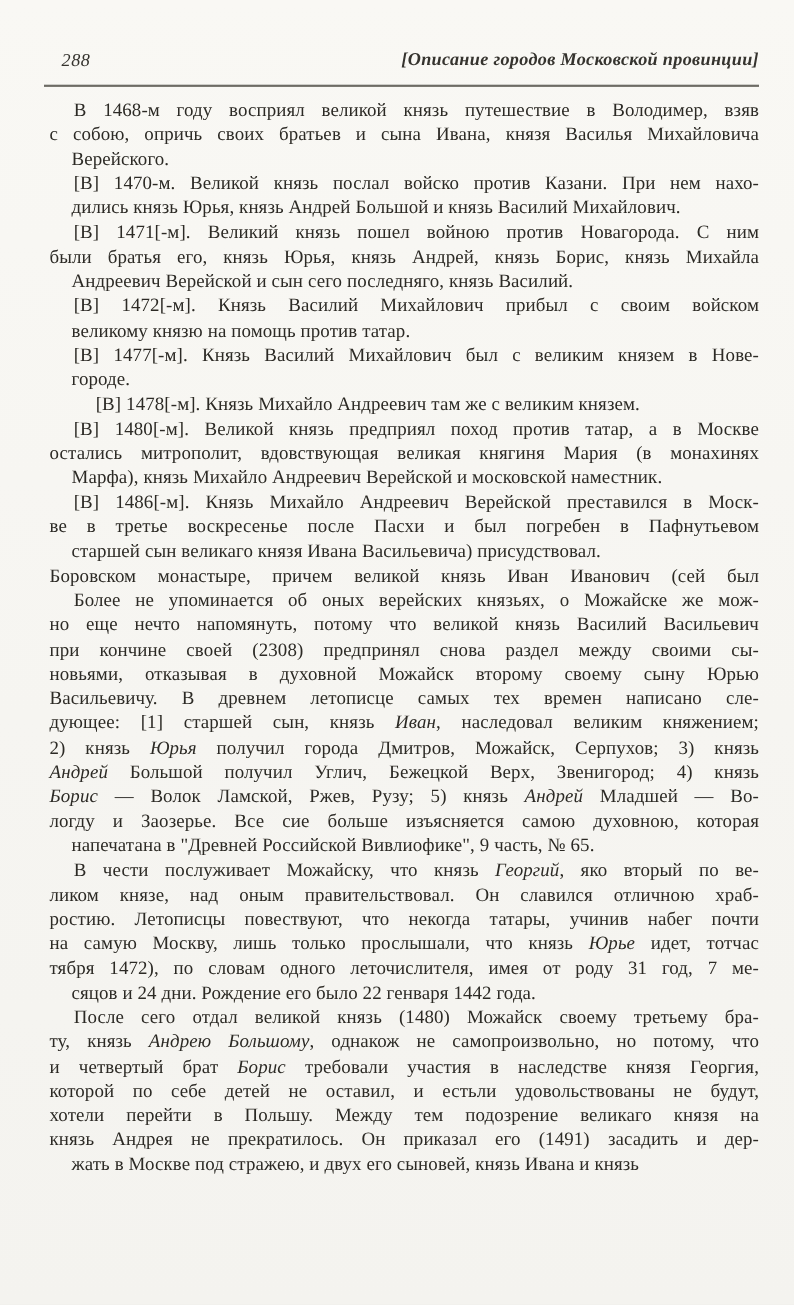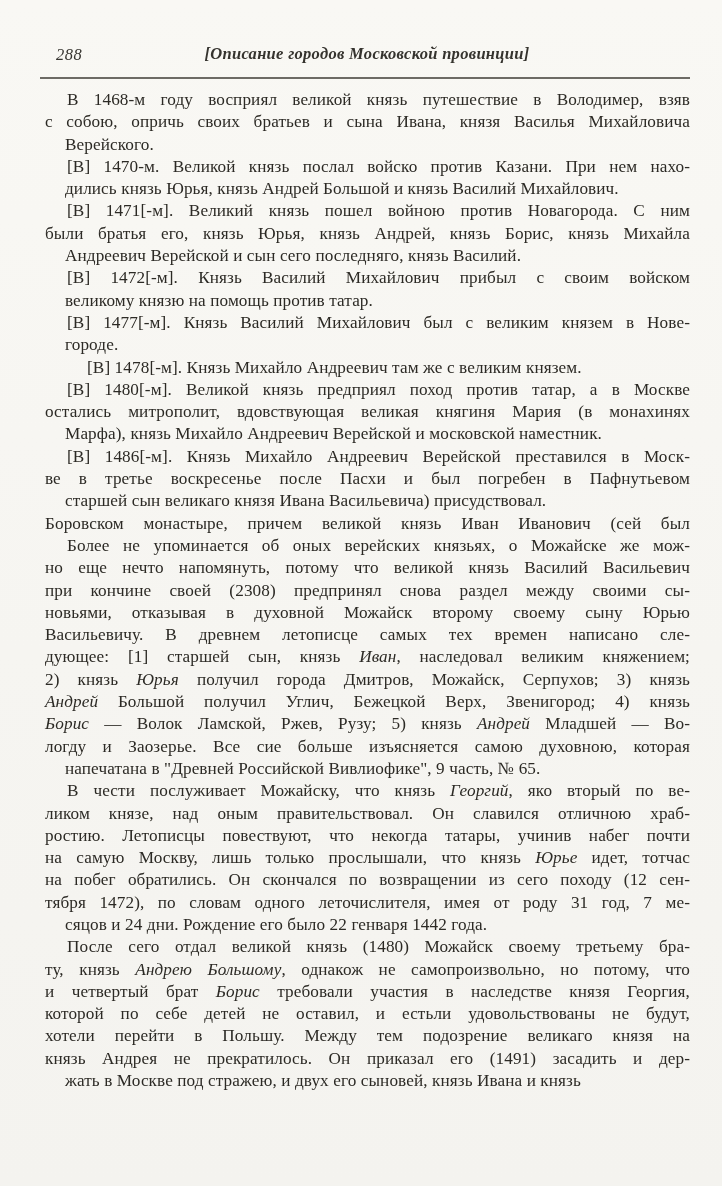--- a/index.html
+++ b/index.html
@@ -13,21 +13,21 @@
     width:722px;height:1186px;
     background:linear-gradient(180deg,#f9f8f4 0%,#f6f5f1 55%,#f4f3ef 100%);
     overflow:hidden;
     color:#2b2925;
   }
   .header{
     position:absolute;top:44px;left:44px;width:646px;height:24px;
     font-style:italic;font-size:16.5px;color:#35332e;
   }
   .page-number{position:absolute;left:12px;top:1px;letter-spacing:.5px;}
-  .running-title{position:absolute;left:0;right:0;text-align:center;font-weight:bold;letter-spacing:.3px;}
+  .running-title{position:absolute;left:0;right:0;text-align:right;font-weight:bold;letter-spacing:.3px;}
   .rule{
     position:absolute;top:77px;left:40px;width:650px;height:0;
     border-top:2px solid #55524b;opacity:.85;
   }
   .text-block{
     position:absolute;top:89px;left:45px;width:645px;
     font-size:17.2px;letter-spacing:.1px;color:#2c2a25;
   }
   .line{
     height:22.3px;line-height:22.3px;
@@ -96,21 +96,20 @@
         <div class="line"><em>Андрей</em><span> Большой получил Углич, Бежецкой Верх, Звенигород; 4) князь</span></div>
         <div class="line"><em>Борис</em><span> — Волок Ламской, Ржев, Рузу; 5) князь </span><em>Андрей</em><span> Младшей — Во-</span></div>
         <div class="line"><span>логду и Заозерье. Все сие больше изъясняется самою духовною, которая</span></div>
         <div class="line last"><span>напечатана в "Древней Российской Вивлиофике", 9 часть, № 65.</span></div>
       </div>
       <div>
         <div class="line first"><span>В чести послуживает Можайску, что князь </span><em>Георгий</em><span>, яко вторый по ве-</span></div>
         <div class="line"><span>ликом князе, над оным правительствовал. Он славился отличною храб-</span></div>
         <div class="line"><span>ростию. Летописцы повествуют, что некогда татары, учинив набег почти</span></div>
         <div class="line"><span>на самую Москву, лишь только прослышали, что князь </span><em>Юрье</em><span> идет, тотчас</span></div>
-        <div class="line"><span>на побег обратились. Он скончался по возвращении из сего походу (12 сен-</span></div>
         <div class="line"><span>тября 1472), по словам одного леточислителя, имея от роду 31 год, 7 ме-</span></div>
         <div class="line last"><span>сяцов и 24 дни. Рождение его было 22 генваря 1442 года.</span></div>
       </div>
       <div>
         <div class="line first"><span>После сего отдал великой князь (1480) Можайск своему третьему бра-</span></div>
         <div class="line"><span>ту, князь </span><em>Андрею Большому</em><span>, однакож не самопроизвольно, но потому, что</span></div>
         <div class="line"><span>и четвертый брат </span><em>Борис</em><span> требовали участия в наследстве князя Георгия,</span></div>
         <div class="line"><span>которой по себе детей не оставил, и естьли удовольствованы не будут,</span></div>
         <div class="line"><span>хотели перейти в Польшу. Между тем подозрение великаго князя на</span></div>
         <div class="line"><span>князь Андрея не прекратилось. Он приказал его (1491) засадить и дер-</span></div>

